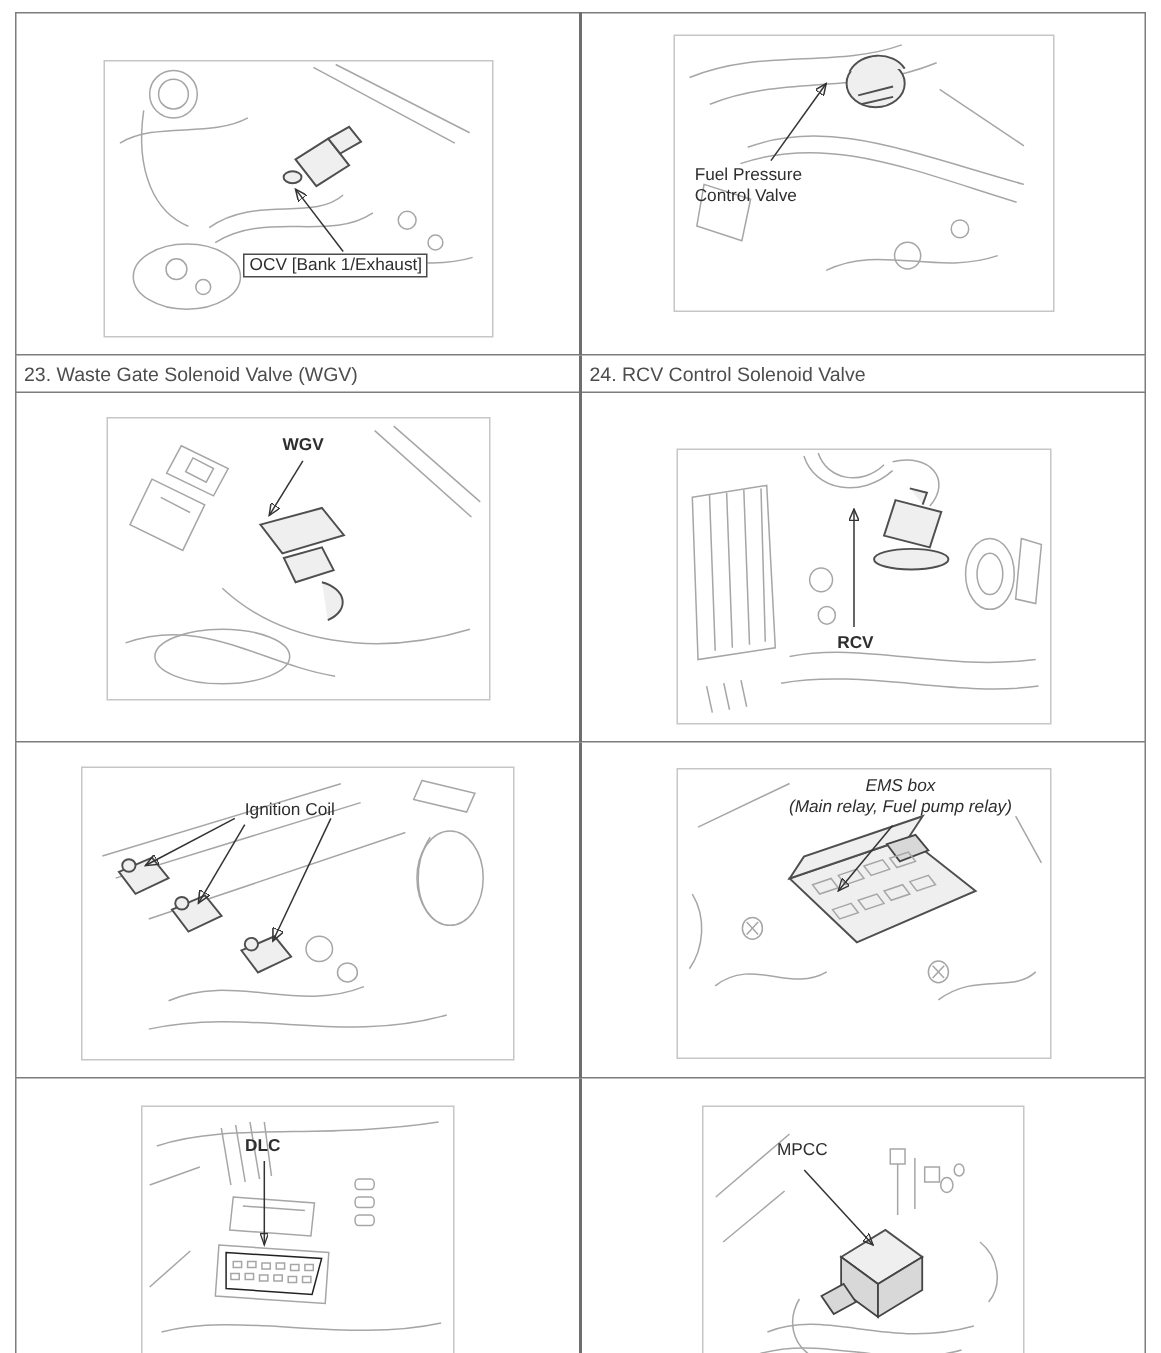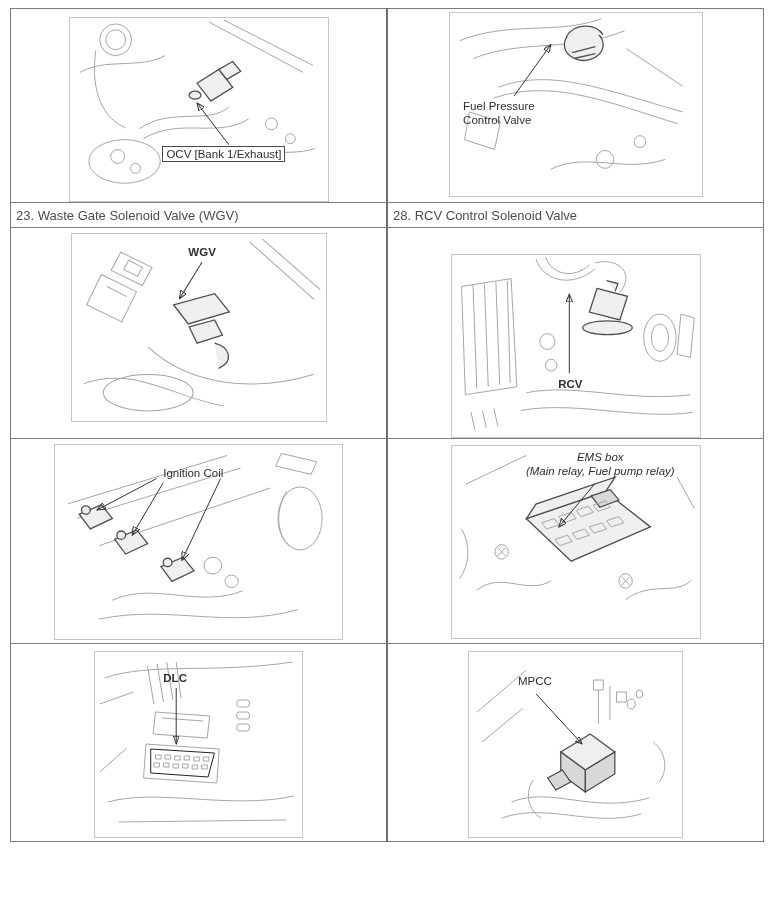--- a/index.html
+++ b/index.html
@@ -7,21 +7,21 @@
     width:774px; height:902px; position:relative; overflow:hidden;
     font-family:"Liberation Sans", sans-serif;
   }
   .page { position:absolute; inset:0; background:#ffffff; }
 
   table.grid {
     position:absolute; left:10px; top:8px; width:754px;
     border-collapse:collapse; table-layout:fixed;
   }
   td {
-    border:1px solid #7d7d7d; padding:0; background:#ffffff;
+    border:1px solid #7d7d7d; padding:11px; background:#ffffff;
     vertical-align:top; overflow:hidden;
   }
   td.col-l { border-right:2px solid #6e6e6e; }
 
   .cap-cell {
     font-size:13px; color:#4d4d4d; line-height:17px;
     padding:4px 4px 2px 5px;
   }
 
   .img-cell { text-align:center; }
@@ -48,21 +48,21 @@
 </style>
 </head>
 <body>
 
 <div class="page">
 <table class="grid">
 
   <tbody>
         <tr style="height:194px">
     <td class="img-cell col-l">
-      <div class="figbox" style="width:258px;height:183px;margin-top:8px">
+      <div class="figbox" style="width:258px;height:183px;margin-top:20px">
         <svg class="art" viewBox="0 0 260 185" preserveAspectRatio="none">
           <circle cx="46" cy="22" r="16"></circle>
                 <circle cx="46" cy="22" r="10"></circle>
           <path d="M10,55 C35,40 70,52 96,38"></path>
           <path d="M140,4 L235,55"></path>
                 <path d="M155,2 L245,48"></path>
           <path d="M26,33 C20,75 34,102 56,111"></path>
           <path d="M70,112 C100,90 140,108 160,90"></path>
           <path d="M74,122 C110,100 150,122 180,102"></path>
           <ellipse cx="55" cy="145" rx="36" ry="22"></ellipse>
@@ -111,21 +111,21 @@
                 </defs>
           <path d="M66,84 L104,32" marker-end="url(#ah-fpcv)"></path>
         </svg>
         <div class="callout wrap" style="left:5.4%;top:47%">Fuel Pressure Control Valve</div>
       </div>
     </td>
   </tr>
 
   <tr style="height:25px">
     <td class="cap-cell col-l">23. Waste Gate Solenoid Valve (WGV)</td>
-    <td class="cap-cell">28. RCV Control Solenoid Valve</td>
+    <td class="cap-cell">24. RCV Control Solenoid Valve</td>
   </tr>
 
   <tr style="height:197px">
     <td class="img-cell col-l">
       <div class="figbox" style="width:254px;height:187px;margin-top:5px">
         <svg class="art" viewBox="0 0 260 185" preserveAspectRatio="none">
           <path d="M50,18 l32,15 l-10,18 l-32,-15 z"></path>
           <path d="M58,26 l14,7 l-5,9 l-14,-7 z"></path>
           <path d="M30,40 l36,17 l-15,30 l-36,-17 z"></path>
           <path d="M36,52 l20,10"></path>

